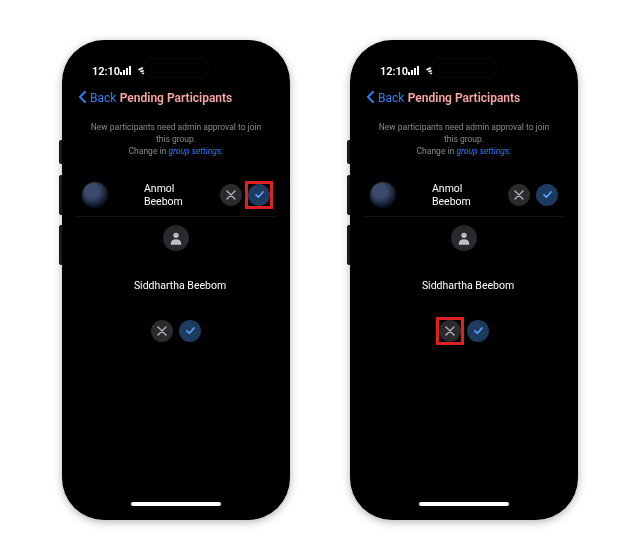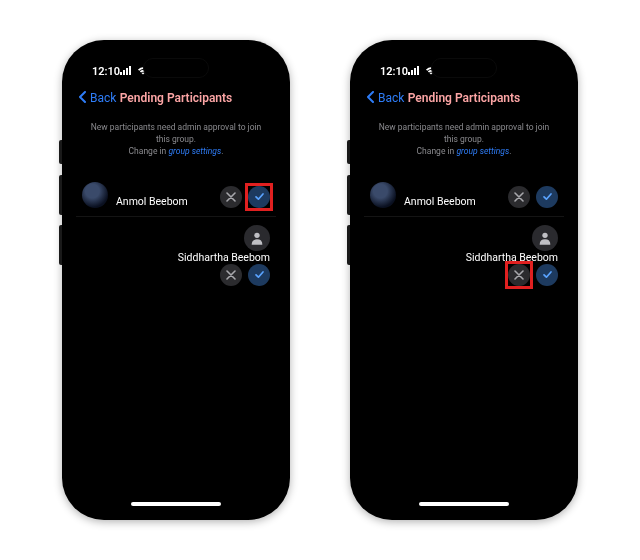--- a/index.html
+++ b/index.html
@@ -79,23 +79,24 @@
   .info {
     text-align:center;
     font-size: 8.5px;
     color: #8a8a8e;
     padding: 8px 20px 16px;
     line-height:1.4;
   }
   .info .link { color:#2e7cf6;font-style:italic; }
   .list { padding: 0 6px; }
   .row {
-    display:flex; align-items:flex-end;
+    display:flex; align-items:center;
     padding: 8px 6px;
     border-bottom: 0.5px solid rgba(255,255,255,0.08);
+    gap: 28px;
   }
   .row:last-child { border-bottom:none;flex-direction:column; }
   .avatar {
     width:26px; height:26px; border-radius:50%;
     background:#2a2a2e; flex:none;
     display:flex; align-items:center; justify-content:center;
     overflow:hidden;
   }
   .avatar.anmol {
     background: radial-gradient(circle at 40% 35%, #3a4a6a 0 30%, #0a1020 70%);

